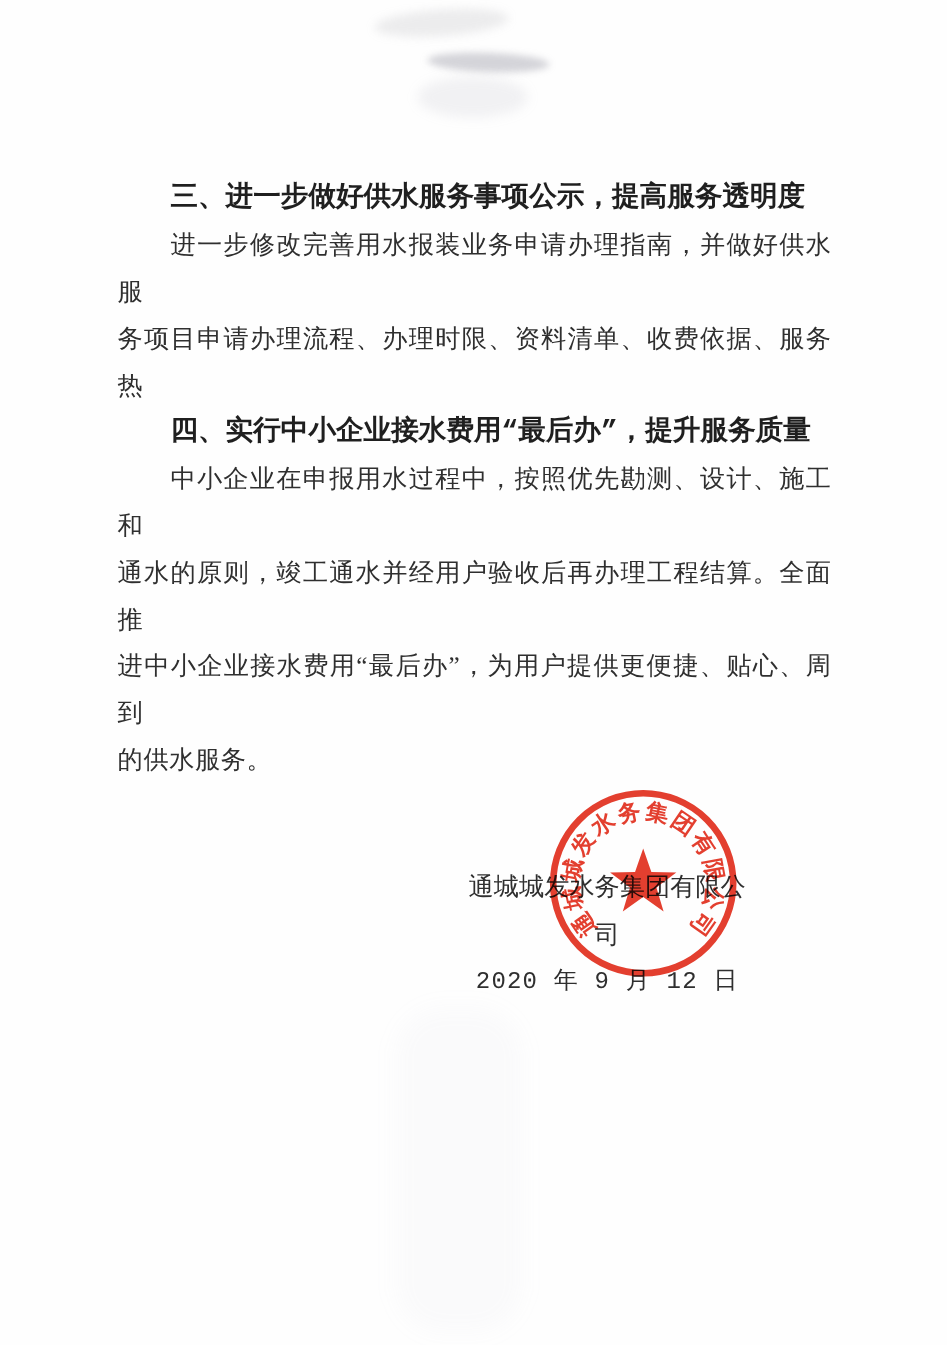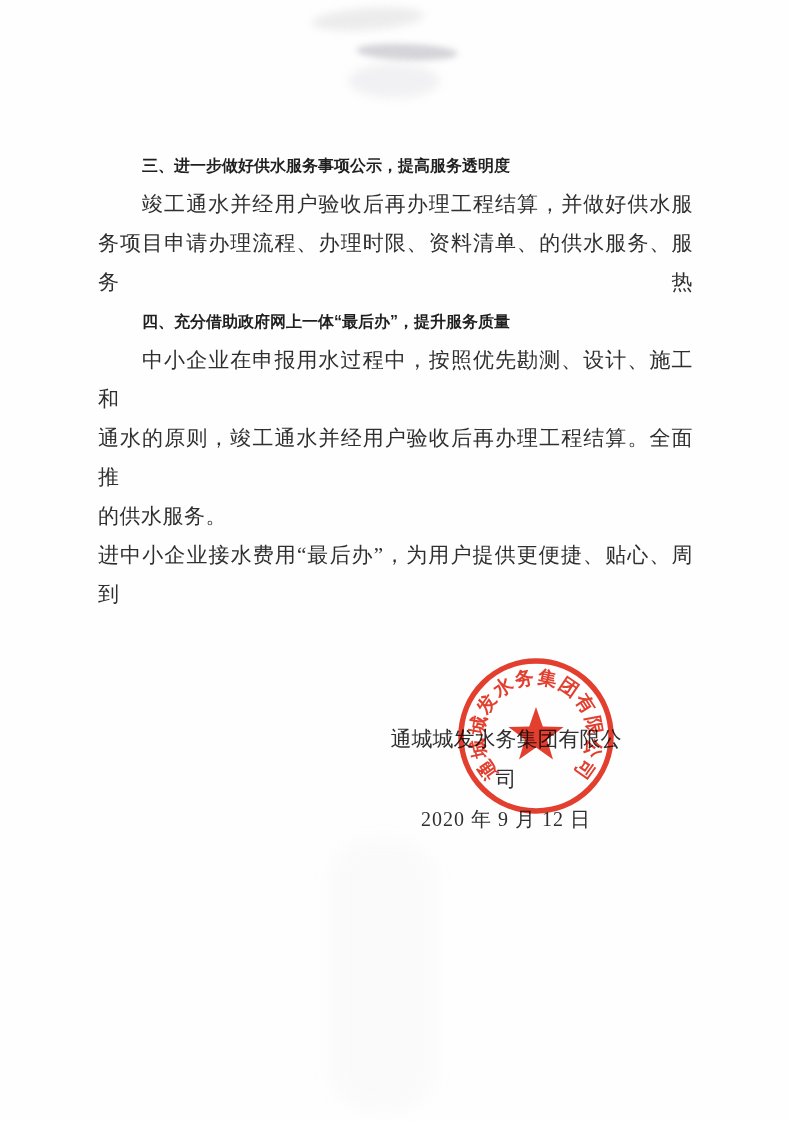--- a/index.html
+++ b/index.html
@@ -29,23 +29,23 @@
   .smudge-d{left:330px;top:840px;width:105px;height:270px;background:rgba(168,172,196,.05);filter:blur(9px);border-radius:40px;}
 
   .doc{
     position:absolute;
     left:98px;top:146px;width:595px;
     line-height:39px;
     font-size:21px;
     letter-spacing:.5px;
   }
   .heading{
-    font-family:Liberation Sans, sans-serif;
+    font-family:Liberation Mono, monospace;
     font-weight:bold;
-    font-size:16px;
+    font-size:23px;
     color:var(--heading-ink);
     text-indent:44px;
     white-space:nowrap;
     letter-spacing:0;
   }
   .para{margin:0;}
   .line{min-height:39px;}
   .line.fill{
     text-align:justify;
     text-align-last:justify;
@@ -53,21 +53,21 @@
   }
   .line.first{text-indent:44px;}
 
   .sign-block{
     position:absolute;
     left:381px;top:719px;width:250px;
     text-align:center;
     line-height:40px;
   }
   .sign-company{font-size:21px;letter-spacing:0;}
-  .sign-date{font-size:20px;letter-spacing:1px;}
+  .sign-date{font-size:20px;letter-spacing:1px;font-family:Liberation Mono, monospace;}
 
   .seal-svg{
     position:absolute;left:0;top:0;
     width:789px;height:1121px;
     mix-blend-mode:multiply;
     opacity:.93;
     pointer-events:none;
   }
   .seal-ring{fill:none;stroke:var(--seal-color);stroke-width:5.5px;}
   .seal-star{fill:var(--seal-color);}
@@ -86,29 +86,29 @@
 <div class="page">
 
   <div class="smudge smudge-a"></div>
   <div class="smudge smudge-b"></div>
   <div class="smudge smudge-c"></div>
   <div class="smudge smudge-d"></div>
 
   <div class="doc">
     <div class="heading">三、进一步做好供水服务事项公示，提高服务透明度</div>
     <div class="para">
-        <div class="line fill first">竣工通水并经用户验收后再办理工程结算，并做好供水服</div>
-        <div class="line fill">务项目申请办理流程、办理时限、资料清单、的供水服务、服务热</div>
+        <div class="line fill first">进一步修改完善用水报装业务申请办理指南，并做好供水服</div>
+        <div class="line fill">务项目申请办理流程、办理时限、资料清单、收费依据、服务热</div>
       </div>
-    <div class="heading">四、充分借助政府网上一体“最后办”，提升服务质量</div>
+    <div class="heading">四、实行中小企业接水费用“最后办”，提升服务质量</div>
     <div class="para">
         <div class="line fill first">中小企业在申报用水过程中，按照优先勘测、设计、施工和</div>
         <div class="line fill">通水的原则，竣工通水并经用户验收后再办理工程结算。全面推</div>
+        <div class="line fill">进中小企业接水费用“最后办”，为用户提供更便捷、贴心、周到</div>
         <div class="line">的供水服务。</div>
-        <div class="line fill">进中小企业接水费用“最后办”，为用户提供更便捷、贴心、周到</div>
       </div>
   </div>
 
   <div class="sign-block">
     <div class="sign-company">通城城发水务集团有限公司</div>
     <div class="sign-date">2020 年 9 月 12 日</div>
   </div>
 
   <svg class="seal-svg" viewBox="0 0 789 1121" xmlns="http://www.w3.org/2000/svg">
     <circle class="seal-ring" cx="536" cy="736" r="75"></circle>

